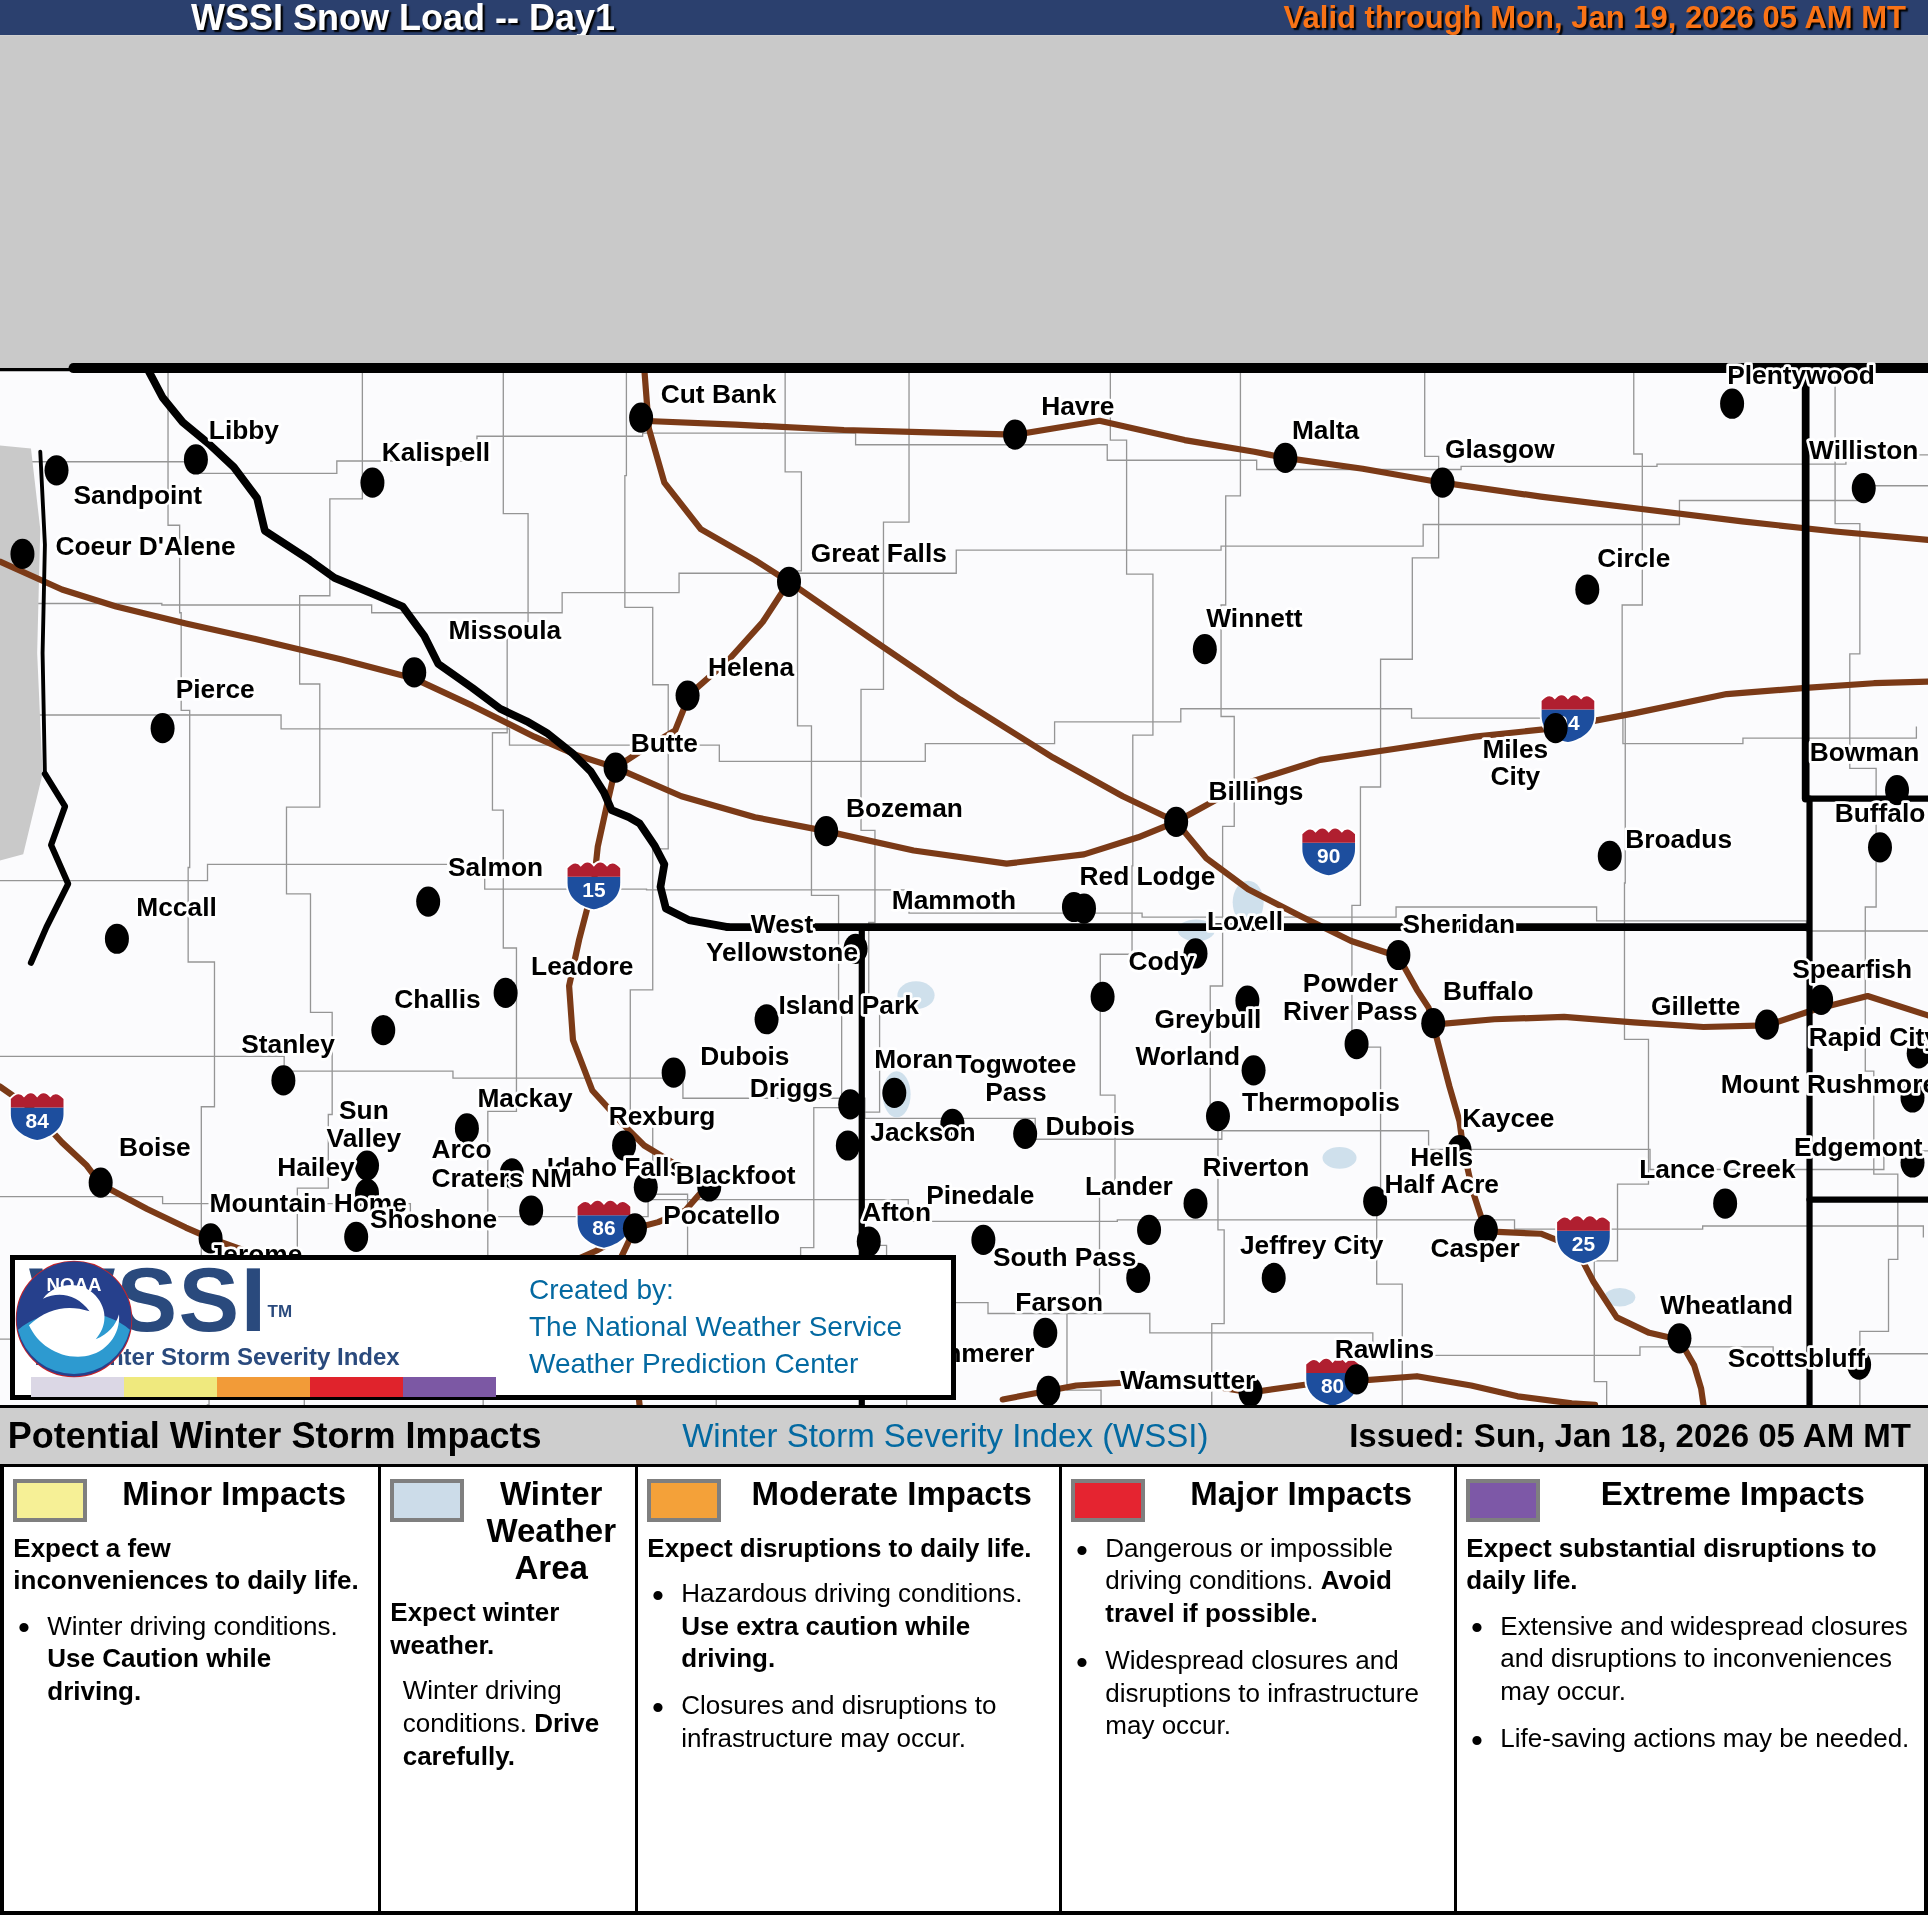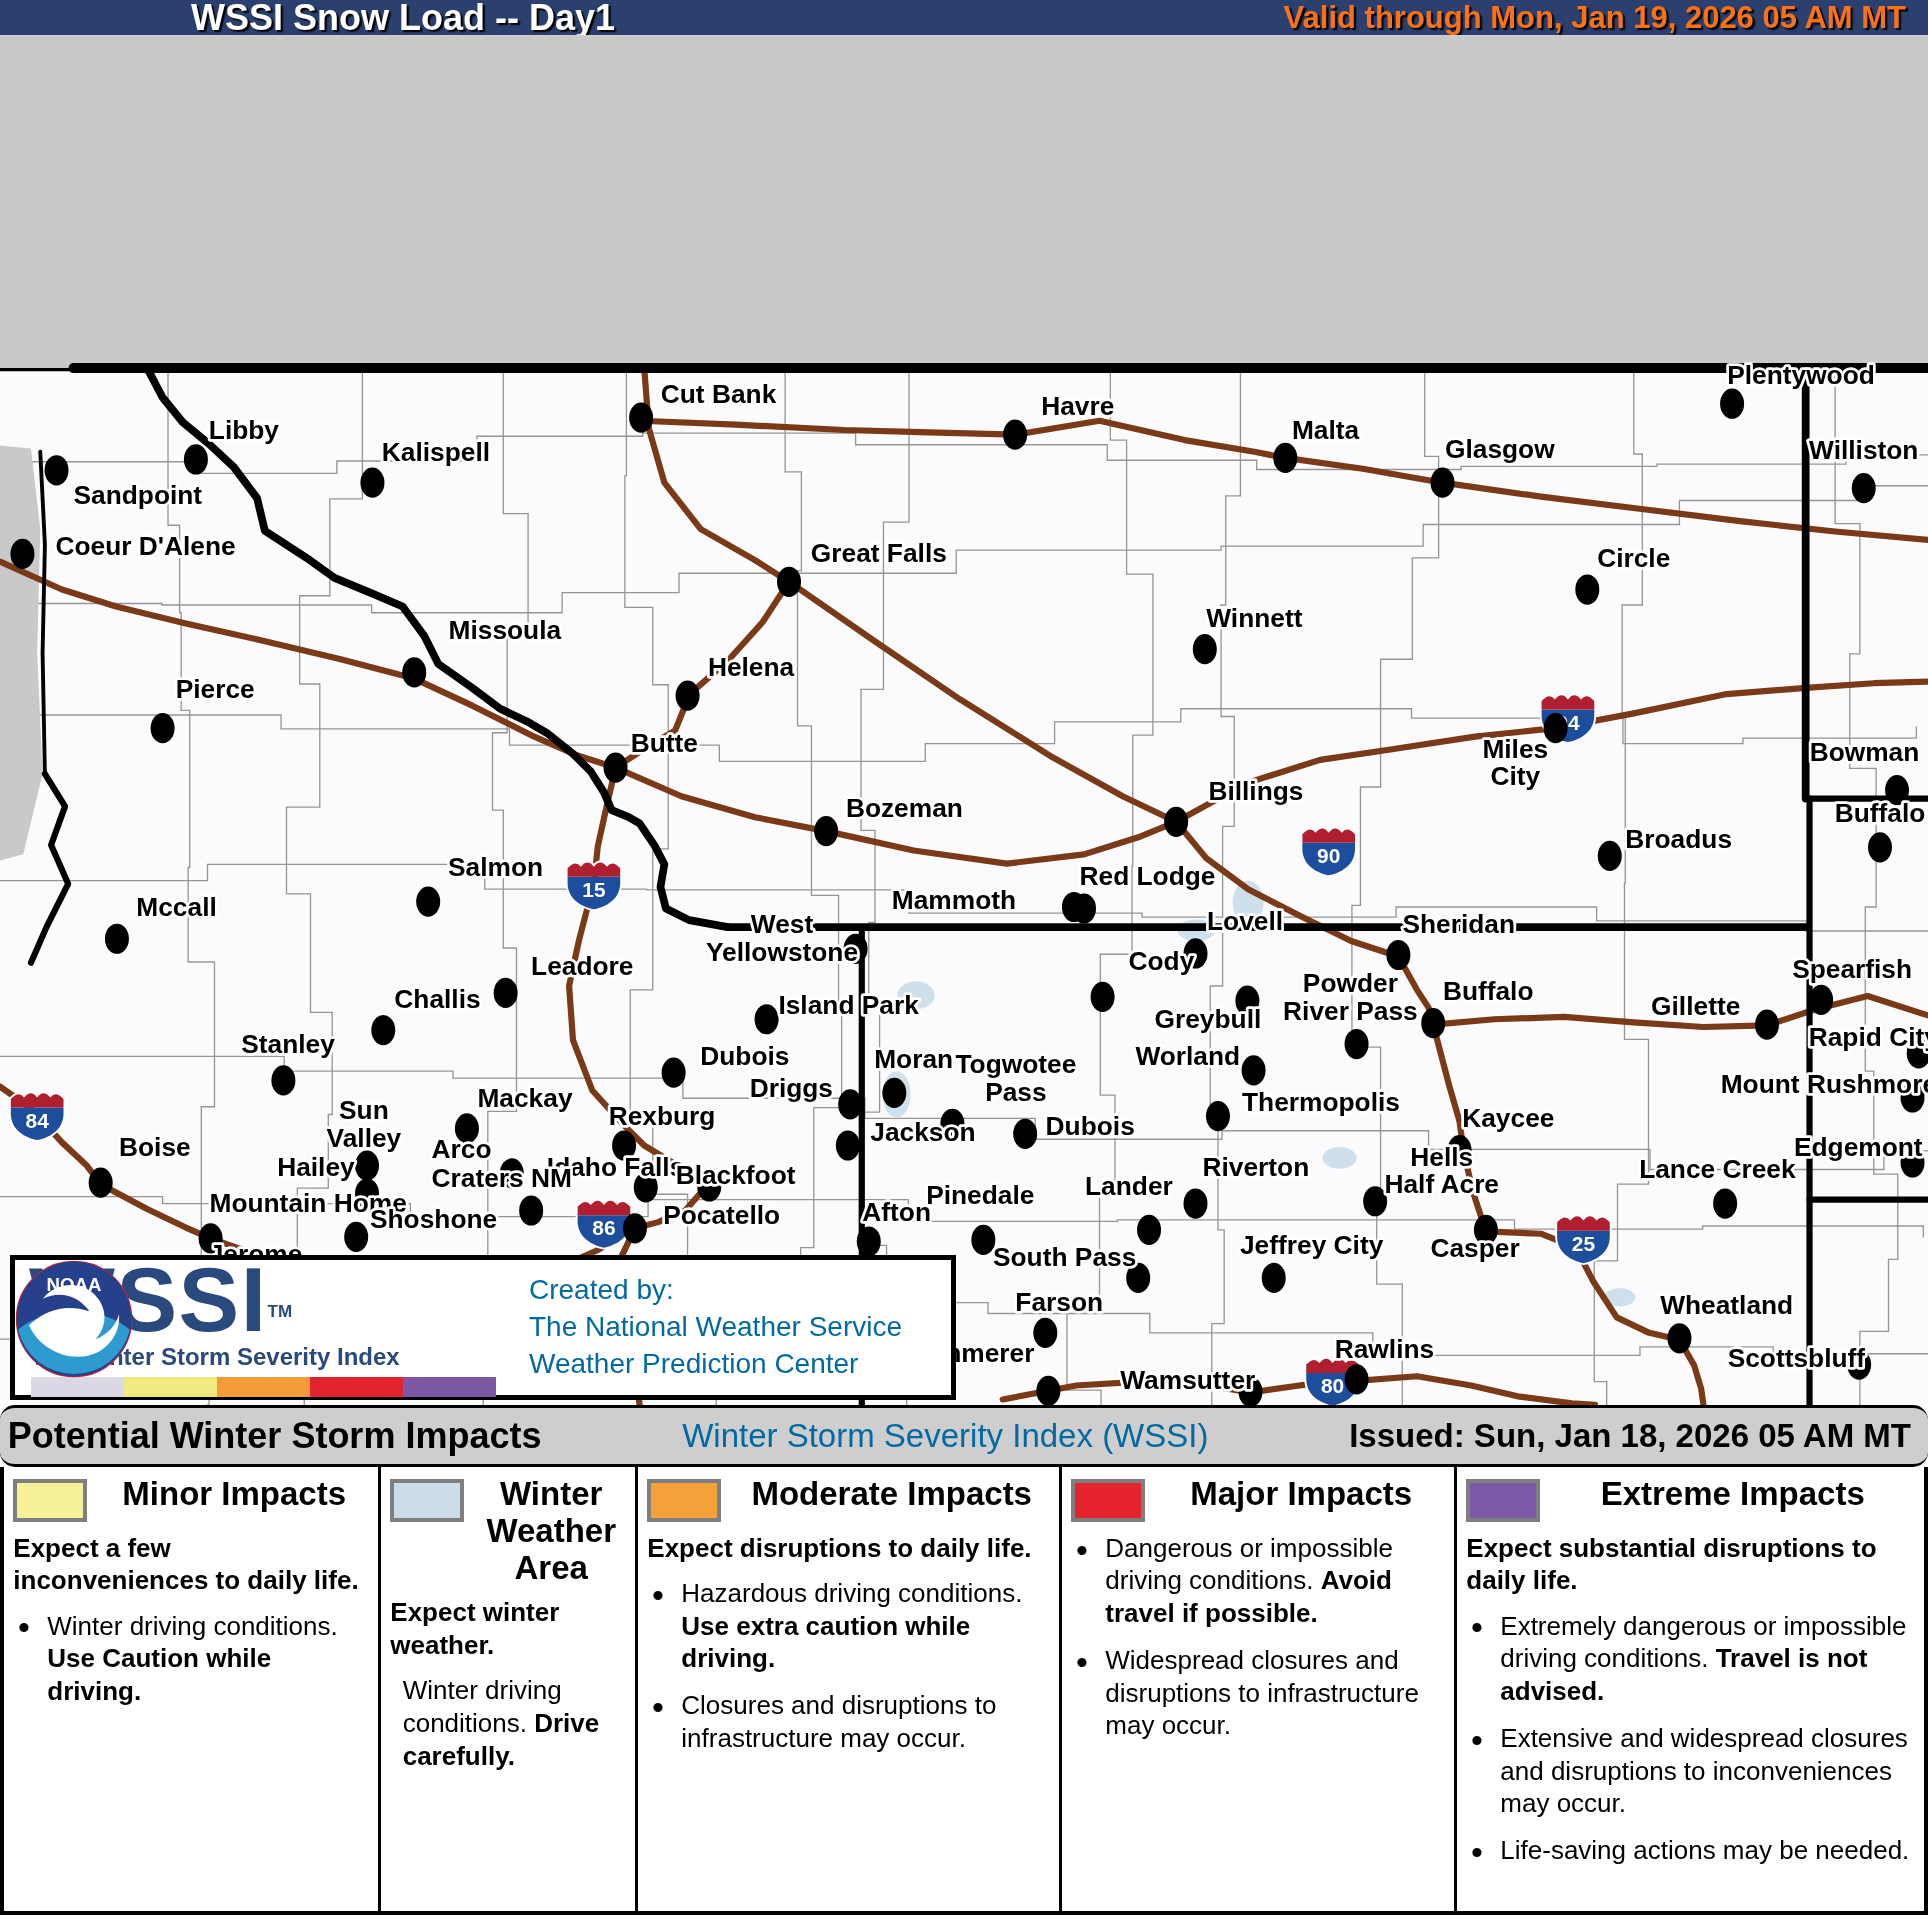--- a/index.html
+++ b/index.html
@@ -23,21 +23,21 @@
   .wssiword{color:#2a4a7d;font-weight:bold;font-size:91px;line-height:.92;letter-spacing:1.5px;}
   .wssiword .tm{font-size:17px;vertical-align:14px;letter-spacing:0;}
   .wssitag{color:#2a4a7d;font-weight:bold;font-size:24px;margin:1.5px 0 6.2px 1.5px;}
   .wssistrip{display:flex;height:20px;width:465px;margin-left:1.5px;}
   .wssistrip span{flex:1;}
   .created{font-size:28px;color:#0369a1;line-height:1.32;}
 
   
   .impactsbar{height:62px;background:#cecece;border-top:3.9px solid #000;border-bottom:3.9px solid #000;
     box-sizing:border-box;display:flex;align-items:center;justify-content:space-between;
-    padding:0 17px 0 7.7px;border-radius:15px;}
+    padding:0 17px 0 7.7px;}
   .impactsbar .t1{font-weight:bold;font-size:36px;color:#000;}
   .impactsbar .t2{font-size:33px;color:#0369a1;}
   .impactsbar .t3{font-weight:bold;font-size:33px;color:#000;}
 
   
   .legend{height:448px;box-sizing:border-box;border-left:4.6px solid #000;border-right:4.6px solid #000;
     border-bottom:4.6px solid #000;background:#fff;display:flex;}
   .lcol{box-sizing:border-box;border-right:3.1px solid #000;padding:9.3px 9.3px 0 9.3px;overflow:hidden;}
   .lcol:last-child{border-right:none;}
   .lhead{display:flex;gap:12.4px;align-items:flex-start;margin-bottom:9.3px;}
@@ -425,20 +425,19 @@
       </div>
     </div>
     <div class="lcol" style="flex: 0 0 465px;">
       <div class="lhead">
        <span class="swatch" style="background:#7d58a7"></span>
        <div class="ltitle">Extreme Impacts</div>
      </div>
      <div class="lbody">
         <div class="lintro">Expect substantial disruptions to daily life.</div>
         <ul class="lbul">
-          <li>Extremely dangerous or impossible driving conditions. <b>Travel is not advised.</b></li>
           <li>Extensive and widespread closures and disruptions to inconveniences may occur.</li>
           <li>Life-saving actions may be needed.</li>
         </ul>
       </div>
     </div>
   </div>
 
 
 </body></html>

